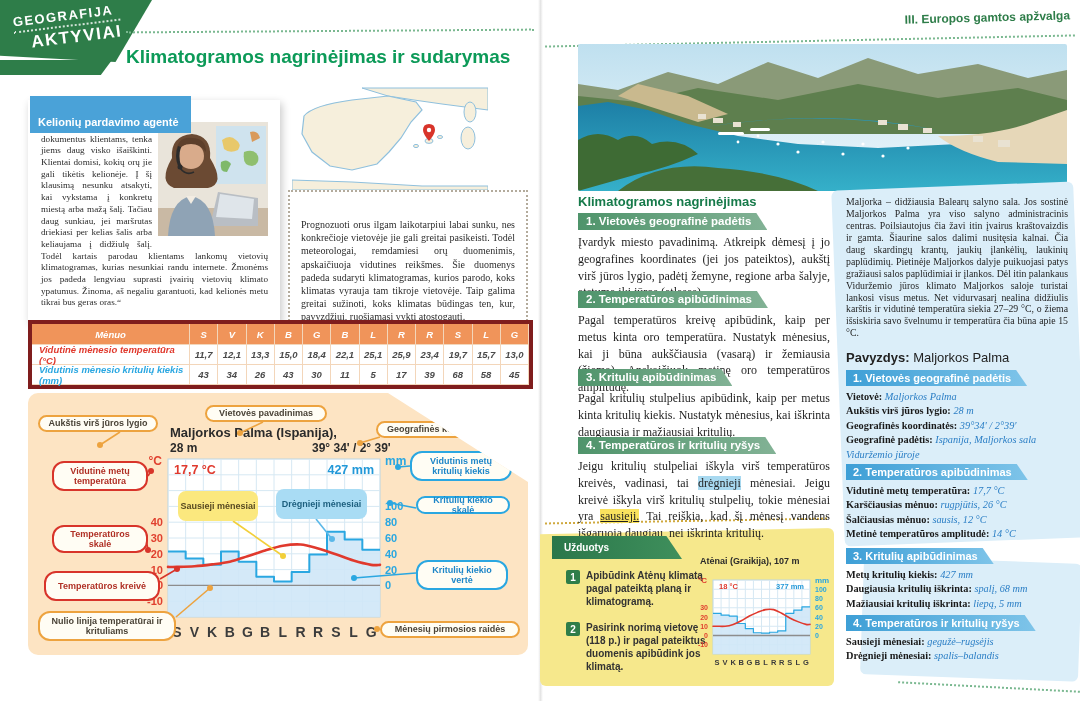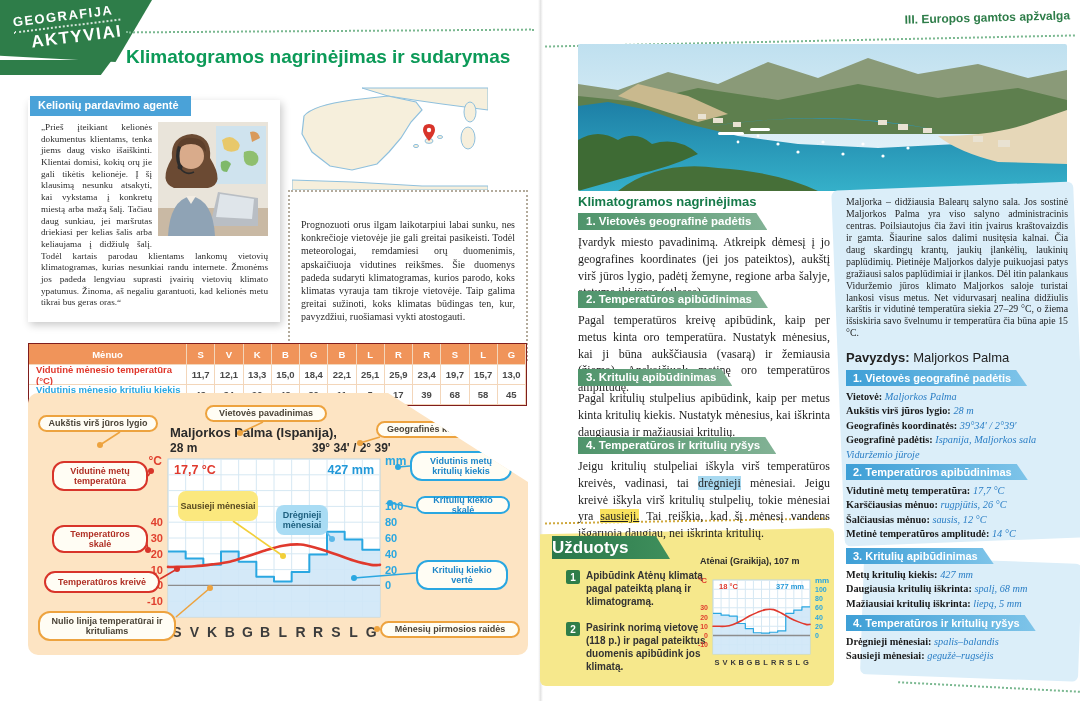--- a/index.html
+++ b/index.html
@@ -19,32 +19,32 @@
   .logo-l2{font-size:17px;font-weight:bold;letter-spacing:1.5px;padding-left:16px;padding-top:1px;}
   .logo-strip{left:0;top:60px;width:112px;height:15px;background:#2e7d49;
               clip-path:polygon(0 0,100% 0,90% 100%,0 100%);}
   .page-title{left:126px;top:46px;font-size:19px;font-weight:bold;color:#0c9a58;}
   .chapter-head{left:790px;top:12px;width:280px;text-align:right;font-size:12px;font-weight:bold;
                 color:#2e7d49;transform:rotate(-1.5deg);}
   
   .agent-box{left:28px;top:100px;width:252px;height:222px;background:#fff;
              box-shadow:2px 3px 8px rgba(0,0,0,.22);padding:0;}
   .agent-ribbon{left:30px;top:96px;height:17px;background:#4aa2d8;color:#fff;font-size:11px;
-                font-weight:bold;padding:3px 12px 0 8px;z-index:5;}
+                font-weight:bold;padding:20px 12px 0 8px;z-index:5;}
   .agent-text{padding:22px 12px 8px 13px;font-size:9.2px;line-height:1.27;text-align:justify;
               color:#2c2c2c;}
   .agent-photo{float:right;width:110px;height:114px;margin:0 0 4px 6px;}
   
   .spain-map{left:292px;top:86px;width:196px;height:104px;}
   .intro-box{left:288px;top:190px;width:214px;height:115px;border:2px dotted #b3ab9c;
              padding:26px 11px;font-size:10px;line-height:1.32;text-align:justify;color:#2c2c2c;
              background:#fff;}
   
-  .mtable{left:28px;top:343px;width:497px;display:grid;
-          grid-template-columns:158px repeat(12,1fr);border:1px solid #7f1d1d;}
+  .mtable{left:28px;top:320px;width:497px;display:grid;
+          grid-template-columns:158px repeat(12,1fr);border:4px solid #7f1d1d;font-style:italic;}
   .mt-c{display:flex;align-items:center;justify-content:center;height:19px;font-size:9.5px;
         font-weight:bold;background:#fff;border-right:1px solid #f3d6ba;border-bottom:1px solid #f3d6ba;
         color:#4a4a4a;}
   .mt-h{background:#f0945a;color:#fff;height:20px;}
   .mt-lab{justify-content:flex-start;padding-left:7px;}
   
   .climo-panel{left:28px;top:393px;width:500px;height:262px;background:#fde4c3;border-radius:10px;
                clip-path:polygon(0 0,72% 0,100% 34%,100% 100%,0 100%);}
   .co{position:absolute;background:#fffdf4;border:2px solid;border-radius:12px;font-size:9px;
       font-weight:bold;text-align:center;display:flex;align-items:center;justify-content:center;
@@ -76,23 +76,23 @@
   .hl-y{background:#f9e25e;text-decoration:underline;}
   .mal-par{left:846px;top:196px;width:222px;font-size:9.8px;line-height:1.22;text-align:justify;
            color:#1f1f1f;z-index:2;}
   .ex-head{left:846px;top:350px;font-size:13px;color:#222;z-index:2;}
   .ex-items{position:absolute;width:226px;font-size:10.3px;line-height:1.4;color:#1a1a1a;z-index:2;}
   .ex-lab{font-weight:bold;}
   .ex-val{font-style:italic;color:#2a7ec5;}
   
   .tasks-panel{left:540px;top:528px;width:294px;height:158px;background:#f6e88c;border-radius:6px;
                clip-path:polygon(0 4%,100% 0,100% 100%,0 100%);}
-  .tasks-banner{left:552px;top:536px;width:118px;height:23px;color:#fff;font-size:17px;font-weight:bold;
+  .tasks-banner{left:552px;top:536px;width:118px;height:23px;color:#fff;font-size:10px;font-weight:bold;
                 background:linear-gradient(90deg,#2a774a,#3f8f5c);display:flex;align-items:center;
-                padding-left:0;clip-path:polygon(0 0,88% 0,100% 100%,0 100%);z-index:2;}
+                padding-left:12px;clip-path:polygon(0 0,88% 0,100% 100%,0 100%);z-index:2;}
   .task-num{position:absolute;width:14px;height:14px;background:#2e7d49;color:#fff;font-size:10px;
             font-weight:bold;display:flex;align-items:center;justify-content:center;border-radius:2px;z-index:2;}
   .task-text{position:absolute;width:132px;font-size:10px;line-height:1.3;color:#333;z-index:2;font-weight:bold;}
   .athens-title{left:700px;top:556px;font-size:9px;font-weight:bold;color:#2b2b2b;z-index:2;}
   .pagenum{font-size:11px;color:#8a8a8a;margin-top:38px;}
 </style>
 </head>
 <body>
 
 <div id="stage">
@@ -285,28 +285,28 @@
         <circle cx="255" cy="163" r="3" fill="#f2cf3a"></circle>
         <line x1="288" y1="126" x2="304" y2="146" stroke="#5bb8e8" stroke-width="1.6"></line>
         <circle cx="304" cy="146" r="3" fill="#5bb8e8"></circle>
       </svg>
 
     <div class="co co-o" style="left:177px;top:12px;width:122px;height:17px;">Vietovės pavadinimas</div>
     <div class="co co-o" style="left:10px;top:22px;width:120px;height:17px;">Aukštis virš jūros lygio</div>
     <div class="co co-o" style="left:348px;top:28px;width:128px;height:17px;">Geografinės koordinatės</div>
     <div class="co co-r" style="left:24px;top:68px;width:96px;height:30px;">Vidutinė metų temperatūra</div>
     <div class="co co-r" style="left:24px;top:132px;width:96px;height:28px;">Temperatūros skalė</div>
-    <div class="co co-r" style="left:16px;top:178px;width:116px;height:22px;">Temperatūros kreivė</div>
+    <div class="co co-r" style="left:16px;top:178px;width:116px;height:30px;">Temperatūros kreivė</div>
     <div class="co co-o" style="left:10px;top:218px;width:138px;height:30px;">Nulio linija temperatūrai ir krituliams</div>
     <div class="co co-b" style="left:382px;top:58px;width:102px;height:30px;">Vidutinis metų kritulių kiekis</div>
     <div class="co co-b" style="left:388px;top:103px;width:94px;height:18px;">Kritulių kiekio skalė</div>
     <div class="co co-b" style="left:388px;top:167px;width:92px;height:30px;">Kritulių kiekio vertė</div>
     <div class="co co-o" style="left:352px;top:228px;width:140px;height:17px;">Mėnesių pirmosios raidės</div>
     <div class="box-y" style="left:150px;top:98px;width:80px;height:30px;">Sausieji mėnesiai</div>
-    <div class="box-bl" style="left:248px;top:96px;width:52px;height:30px;margin-top:16px;">Drėgnieji mėnesiai</div>
+    <div class="box-bl" style="left:248px;top:96px;width:91px;height:30px;">Drėgnieji mėnesiai</div>
   </div>
 
   <div class="abs pagenum" style="left:18px;top:662px;">62</div>
 
   <div class="abs chapter-head">III. Europos gamtos apžvalga</div>
   <div class="abs dotline" style="left:545px;top:40px;width:530px;transform:rotate(-1.2deg);"></div>
 
   <svg class="abs photo-band" viewBox="0 0 489 147" preserveAspectRatio="none">
     <defs>
       <linearGradient id="sky" x1="0" y1="0" x2="0" y2="1">
@@ -381,22 +381,22 @@
       <div><span class="ex-lab">Metinė temperatūros amplitudė: </span><span class="ex-val">14 °C</span></div>
     </div>
   <div class="banner-b" style="left:846px;top:548px;">3. Kritulių apibūdinimas</div>
   <div class="ex-items serif" style="left:846px;top:568px;" id="ex-items-2">
       <div><span class="ex-lab">Metų kritulių kiekis: </span><span class="ex-val">427 mm</span></div>
       <div><span class="ex-lab">Daugiausia kritulių iškrinta: </span><span class="ex-val">spalį, 68 mm</span></div>
       <div><span class="ex-lab">Mažiausiai kritulių iškrinta: </span><span class="ex-val">liepą, 5 mm</span></div>
     </div>
   <div class="banner-b" style="left:846px;top:615px;">4. Temperatūros ir kritulių ryšys</div>
   <div class="ex-items serif" style="left:846px;top:635px;" id="ex-items-3">
+      <div><span class="ex-lab">Sausieji mėnesiai: </span><span class="ex-val">gegužė–rugsėjis</span></div>
       <div><span class="ex-lab">Drėgnieji mėnesiai: </span><span class="ex-val">spalis–balandis</span></div>
-      <div><span class="ex-lab">Sausieji mėnesiai: </span><span class="ex-val">gegužė–rugsėjis</span></div>
     </div>
 
   <div class="abs dotline" style="left:545px;top:520px;width:282px;border-color:#cfa93f;transform:rotate(-1deg);"></div>
   <div class="abs tasks-panel"></div>
   <div class="abs tasks-banner">Užduotys</div>
   <div class="task-num" style="left:566px;top:570px;">1</div>
   <div class="task-text" style="left:586px;top:569px;">Apibūdink Atėnų klimatą pagal pateiktą planą ir klimatogramą.</div>
   <div class="task-num" style="left:566px;top:622px;">2</div>
   <div class="task-text" style="left:586px;top:621px;">Pasirink norimą vietovę (118 p.) ir pagal pateiktus duomenis apibūdink jos klimatą.</div>
   <div class="abs athens-title" style="left: 700px; top: 556px;">Atėnai (Graikija), 107 m</div>

